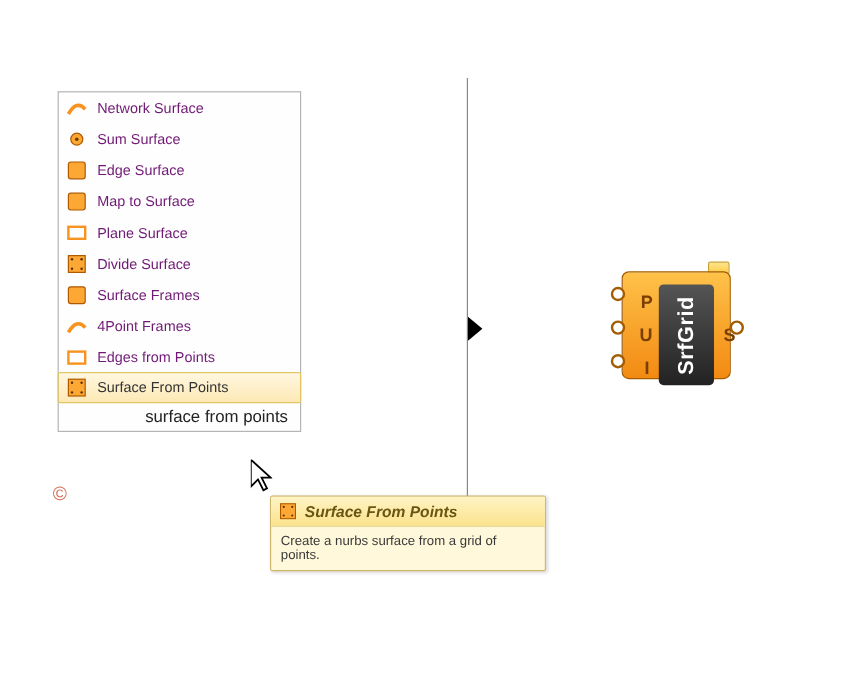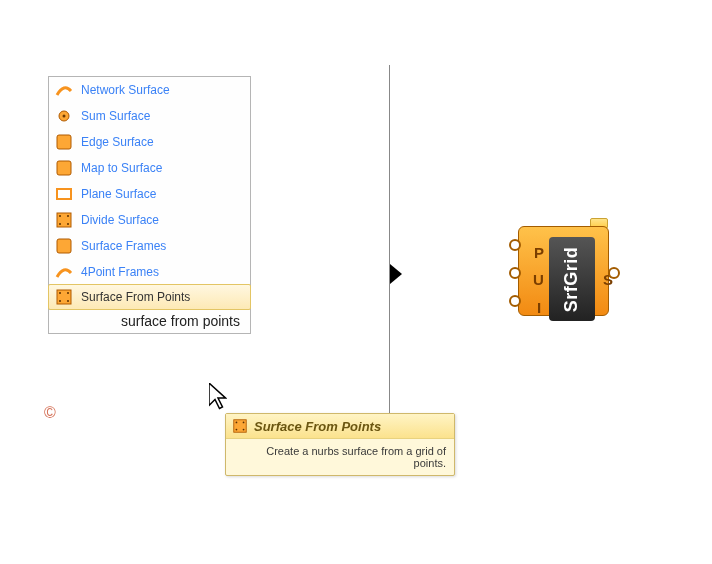--- a/index.html
+++ b/index.html
@@ -51,21 +51,21 @@
     height: 26px;
     padding: 0 6px;
     cursor: default;
   }
   .menu-item .icon {
     width: 18px; height: 18px;
     margin-right: 8px;
     flex: 0 0 auto;
   }
   .menu-item .label {
-    color: #3b82f6;
+    color: #701a75;
   }
   .menu-item.highlight {
     background: linear-gradient(#fff7e0, #fde9b5);
     border: 1px solid #e3c564;
     border-radius: 2px;
     margin: -1px;
     height: 26px;
   }
   .menu-item.highlight .label { color: #333; }
   
@@ -107,21 +107,20 @@
   .tooltip-title {
     font-style: italic;
     font-weight: bold;
     color: #6b5611;
     font-size: 13px;
   }
   .tooltip-body {
     padding: 6px 8px;
     font-size: 11px;
     color: #3a3a3a;
-    text-align: right;
   }
   
   .cursor {
     position: absolute;
     left: 209px;
     top: 383px;
     width: 18px; height: 22px;
     pointer-events: none;
   }
   
@@ -314,20 +313,28 @@
       <span class="label">Surface Frames</span>
     </div>
     <div class="menu-item">
       <span class="icon">
           <svg viewBox="0 0 18 18">
             <use href="#i-orange-curve"></use>
           </svg>
         </span>
       <span class="label">4Point Frames</span>
     </div>
+    <div class="menu-item">
+      <span class="icon">
+          <svg viewBox="0 0 18 18">
+            <use href="#i-plane"></use>
+          </svg>
+        </span>
+      <span class="label">Edges from Points</span>
+    </div>
     <div class="menu-item highlight">
       <span class="icon">
           <svg viewBox="0 0 18 18">
             <use href="#i-srfpts"></use>
           </svg>
         </span>
       <span class="label">Surface From Points</span>
     </div>
     <div class="search-row">
       <input class="search-input" type="text" value="surface from points" style="">

